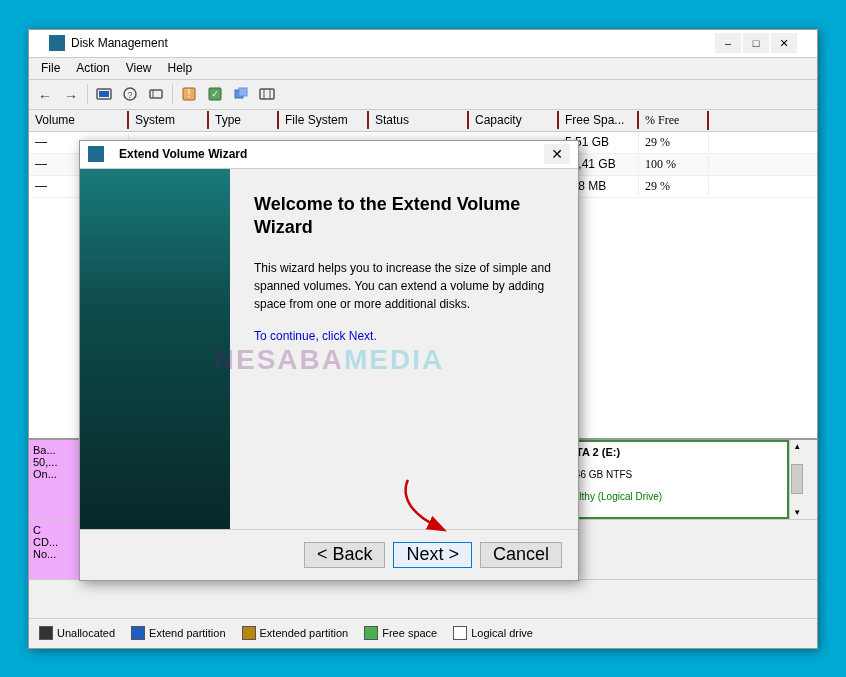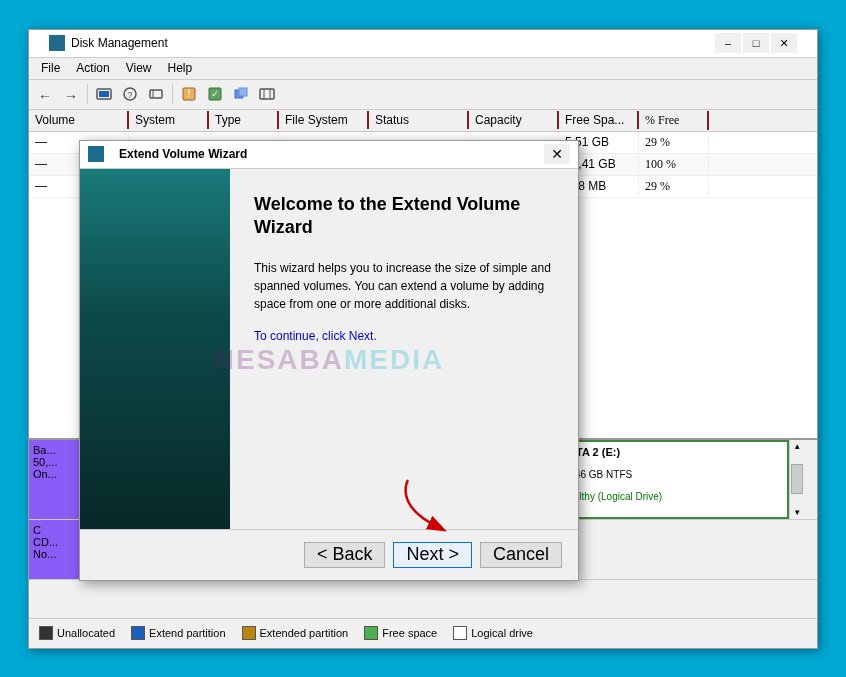--- a/index.html
+++ b/index.html
@@ -168,21 +168,21 @@
       overflow: hidden;
       flex-shrink: 0;
     }
     .disk-row {
       display: flex;
       height: 80px;
       border-bottom: 1px solid #ccc;
     }
     .disk-label {
       width: 80px;
-      background: #8b5cf6;
+      background: #f0abfc;
       border-right: 2px solid #3b82f6;
       padding: 4px;
       font-size: 11px;
     }
     .disk-partitions {
       flex: 1;
       display: flex;
       overflow: hidden;
     }
     .disk-part {

